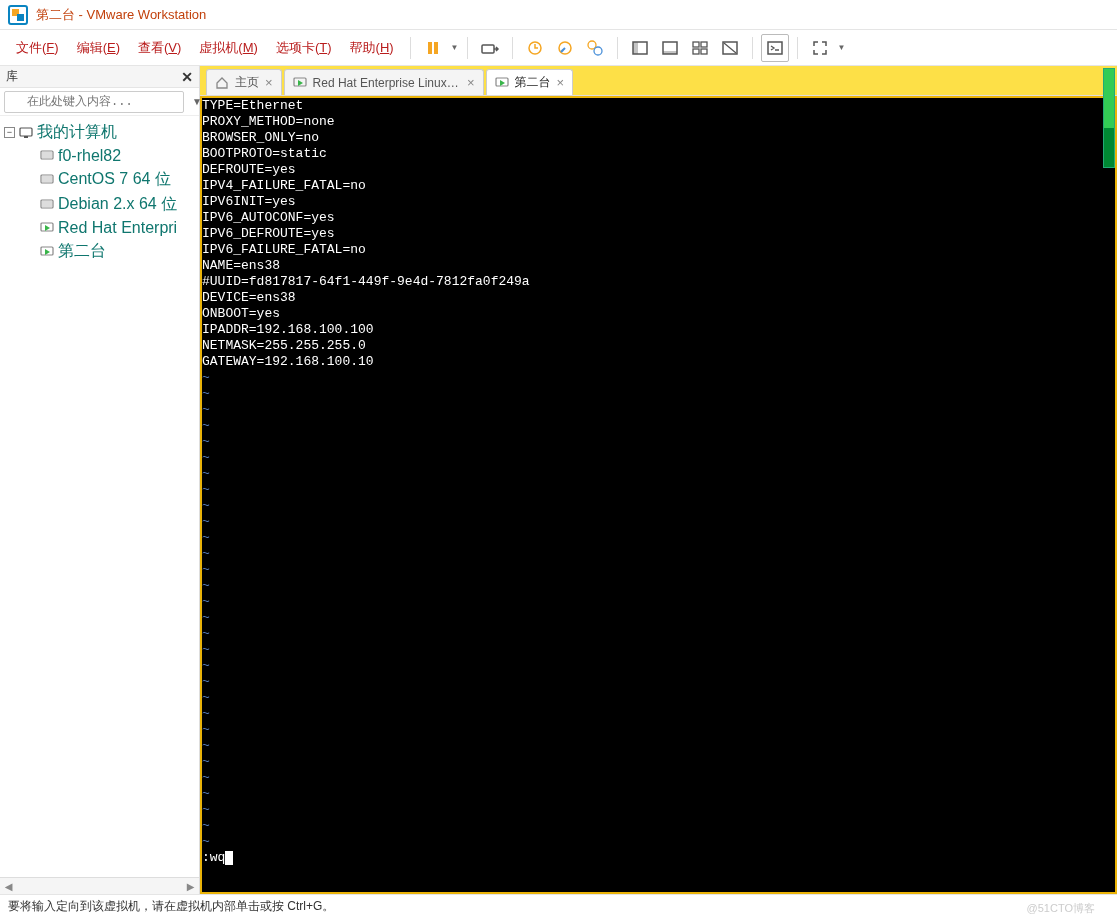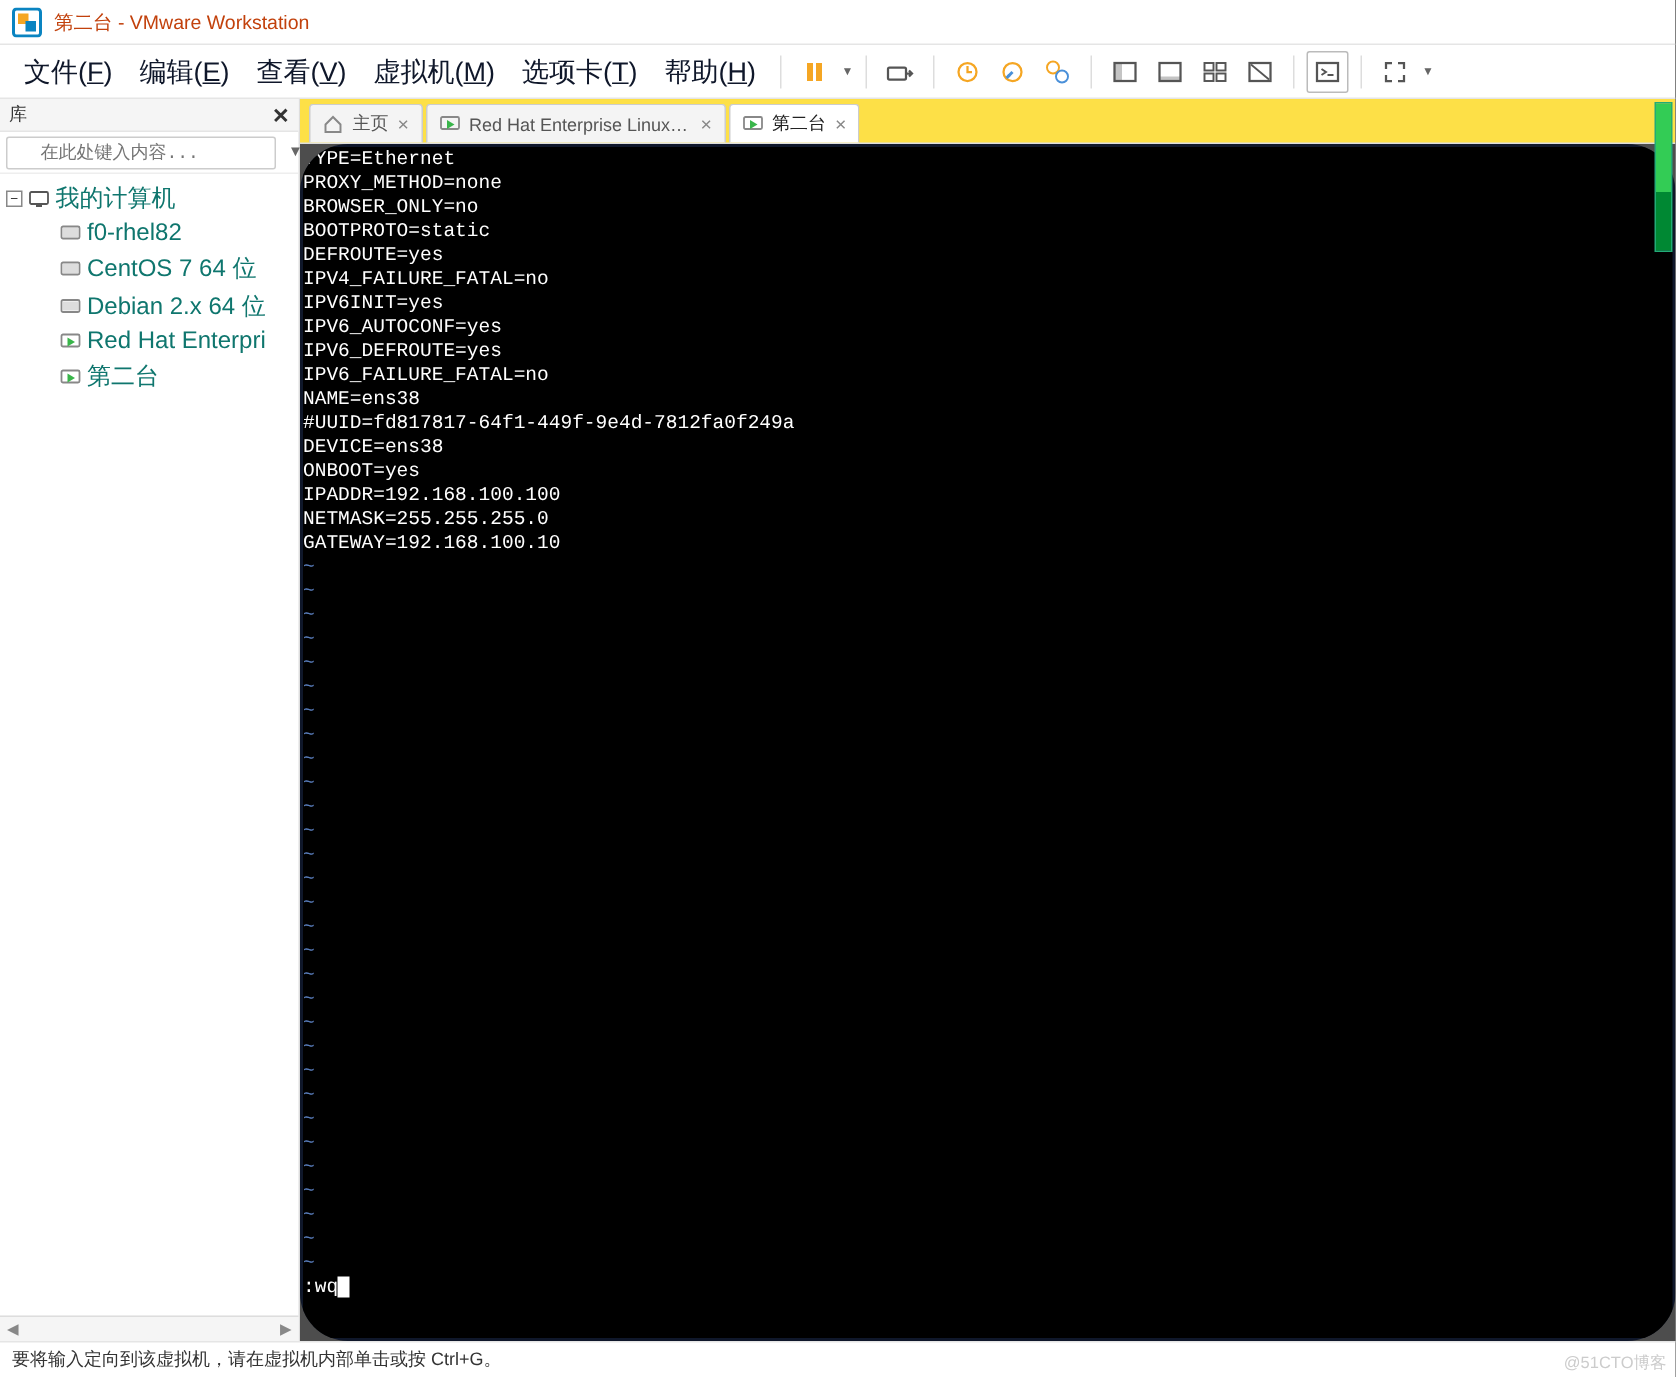--- a/index.html
+++ b/index.html
@@ -1,21 +1,21 @@
 <!DOCTYPE html>
 <html><head>
 <meta charset="utf-8">
 <style>
 * { box-sizing: border-box; margin: 0; padding: 0; }
 body { font-family: "Microsoft YaHei", "Segoe UI", sans-serif; font-size: 12px; background: #fff; color: #333; width: 1117px; height: 918px; overflow: hidden; display: flex; flex-direction: column; }
 .titlebar { height: 30px; display: flex; align-items: center; padding: 0 8px; gap: 8px; border-bottom: 1px solid #e5e5e5; }
 .vmware-logo { width: 20px; height: 20px; display: flex; align-items: center; justify-content: center; }
 .title-text { font-size: 13px; color: #c2410c; }
 .menubar { height: 36px; display: flex; align-items: center; padding: 0 8px; gap: 2px; border-bottom: 1px solid #e5e5e5; }
-.menu-item { padding: 4px 8px; font-size: 18px; color: #0f172a; cursor: pointer; }
+.menu-item { padding: 4px 8px; font-size: 13px; color: #b91c1c; cursor: pointer; }
 .menu-item u { text-decoration: underline; }
 .toolbar-sep { width: 1px; height: 22px; background: #ddd; margin: 0 6px; }
 .toolbar-btn { width: 28px; height: 28px; display: flex; align-items: center; justify-content: center; cursor: pointer; border-radius: 2px; }
 .dropdown-arrow { font-size: 8px; color: #666; margin-left: 2px; }
 .content { flex: 1; display: flex; overflow: hidden; }
 .sidebar { width: 200px; border-right: 1px solid #ddd; display: flex; flex-direction: column; background: #fff; }
 .sidebar-header { height: 22px; display: flex; align-items: center; justify-content: space-between; padding: 0 6px; border-bottom: 1px solid #e5e5e5; background: #f5f5f5; }
 .sidebar-title { font-size: 12px; color: #333; }
 .sidebar-close { font-size: 14px; color: #333; cursor: pointer; font-weight: bold; }
 .search-row { height: 28px; display: flex; align-items: center; padding: 2px 4px; gap: 4px; border-bottom: 1px solid #eee; }
@@ -32,29 +32,29 @@
 .hscroll { height: 17px; border-top: 1px solid #ddd; background: #f5f5f5; display: flex; align-items: center; }
 .hscroll-arrow { width: 17px; height: 17px; display: flex; align-items: center; justify-content: center; color: #888; font-size: 10px; }
 .hscroll-track { flex: 1; height: 100%; background: #f5f5f5; }
 .main { flex: 1; display: flex; flex-direction: column; background: #4d4d4d; position: relative; }
 .tabbar { height: 30px; display: flex; align-items: flex-end; padding: 4px 6px 0 6px; gap: 2px; background: #fde047; border-bottom: 1px solid #ddd; }
 .tab { height: 26px; display: flex; align-items: center; gap: 6px; padding: 0 8px; border: 1px solid #ccc; border-bottom: none; border-radius: 3px 3px 0 0; background: #f4f4f4; cursor: pointer; font-size: 12px; color: #555; max-width: 200px; }
 .tab.active { background: #fff; color: #222; font-weight: 500; }
 .tab-icon { width: 14px; height: 14px; flex-shrink: 0; }
 .tab-label { white-space: nowrap; overflow: hidden; text-overflow: ellipsis; }
 .tab-close { font-size: 13px; color: #888; cursor: pointer; }
-.vm-view { flex: 1; background: #0f172a; padding: 2px; display: flex; overflow: hidden; border-radius: 32px; }
+.vm-view { flex: 1; background: #eab308; padding: 2px; display: flex; overflow: hidden; }
 .terminal { flex: 1; background: #000; color: #fff; font-family: "Courier New", monospace; font-size: 13px; line-height: 16px; padding: 0; white-space: pre; overflow: hidden; position: relative; }
 .term-line { color: #fff; }
 .term-tilde { color: #5a7fbf; }
 .term-cmd { color: #fff; }
 .cursor { display: inline-block; width: 8px; height: 14px; background: #fff; vertical-align: text-bottom; }
 .activity-bar { position: absolute; right: 2px; top: 2px; width: 12px; height: 100px; border: 1px solid #2a7; background: linear-gradient(to bottom, #3c5 0%, #3c5 60%, #083 60%, #083 100%); }
 .statusbar { height: 24px; display: flex; align-items: center; padding: 0 8px; font-size: 12px; color: #333; background: #fff; border-top: 1px solid #e5e5e5; }
-.watermark { position: absolute; right: 6px; bottom: 2px; font-size: 11px; color: #ccc; }
+.watermark { position: absolute; right: 22px; bottom: 2px; font-size: 11px; color: #ccc; }
 svg { display: block; }
 </style>
 </head>
 <body>
 
 <div class="titlebar">
   <span class="vmware-logo">
     <svg width="20" height="20" viewBox="0 0 20 20">
         <rect x="1" y="1" width="18" height="18" rx="2" fill="none" stroke="#0a84c1" stroke-width="2"></rect>
         <rect x="4" y="4" width="7" height="7" fill="#f5a623"></rect>

